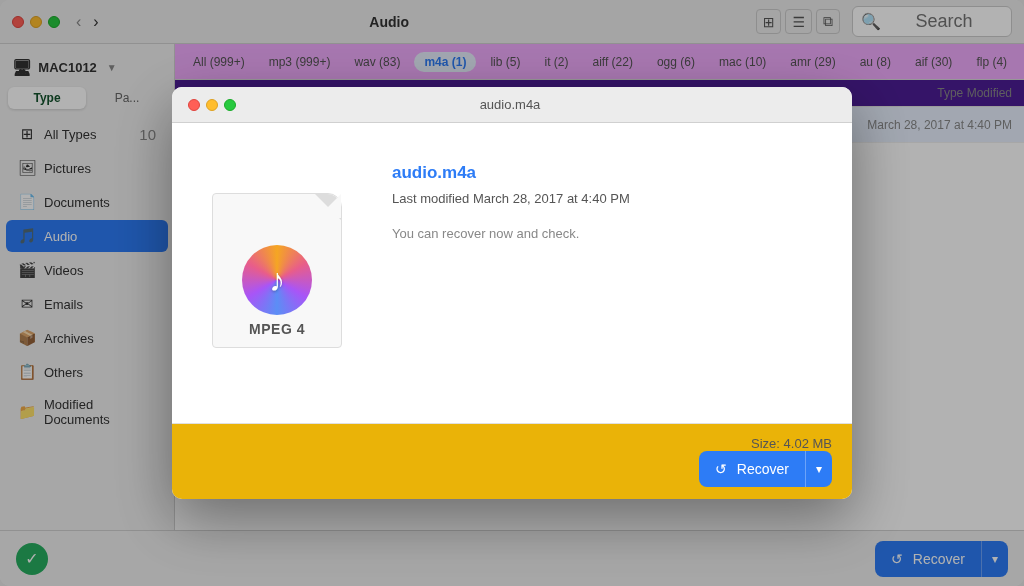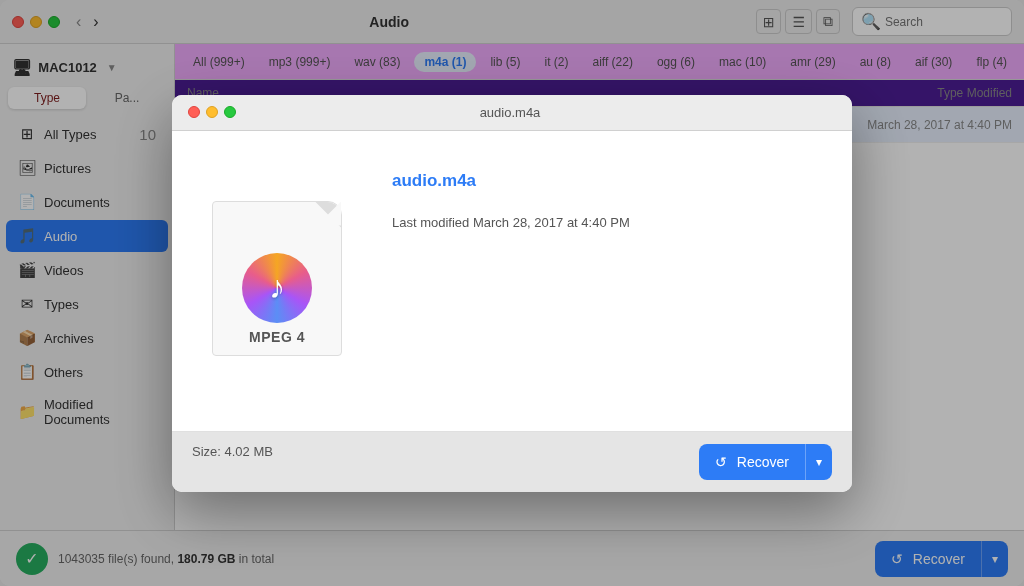--- a/index.html
+++ b/index.html
@@ -80,24 +80,25 @@
       border: 1px solid #ccc;
       border-radius: 6px;
       padding: 4px 8px;
       gap: 4px;
       width: 160px;
     }
 
     .search-bar input {
       border: none;
       outline: none;
-      font-size: 12px;
+      font-size: 18px;
       color: #a16207;
       background: transparent;
       width: 100%;
+      text-align: center;
     }
 
     .view-buttons {
       display: flex;
       gap: 4px;
     }
     .view-btn {
       background: none;
       border: 1px solid #ccc;
       border-radius: 4px;
@@ -156,22 +157,22 @@
       flex: 1;
       text-align: center;
       padding: 4px 8px;
       border-radius: 6px;
       font-size: 12px;
       cursor: pointer;
       color: #666;
     }
     .filter-tab.active {
       background: white;
-      color: #7f1d1d;
-      font-weight: 400;
+      color: #14532d;
+      font-weight: 700;
       box-shadow: 0 1px 3px rgba(0,0,0,0.15);
     }
 
     .sidebar-item {
       display: flex;
       align-items: center;
       padding: 7px 12px;
       gap: 8px;
       font-size: 13px;
       color: #333;
@@ -486,36 +487,36 @@
     .file-size-modal {
       font-size: 14px;
       color: #555;
       margin-bottom: 6px;
     }
 
     .file-modified {
       font-size: 13px;
       color: #555;
       margin-bottom: 20px;
-      margin-top: 16px;
     }
 
     .file-hint {
       font-size: 13px;
       color: #888;
     }
 
     
     .modal-footer {
       padding: 12px 20px;
-      background: #e5e5e5;
+      background: #eab308;
       border-top: 1px solid #e0e0e0;
       display: flex;
-      align-items: flex-start;
+      align-items: flex-end;
       justify-content: space-between;
+      flex-direction: column;
     }
 
     .modal-size-text {
       font-size: 13px;
       color: #555;
     }
 
     .modal-recover-button {
       display: flex;
       align-items: center;
@@ -592,21 +593,21 @@
       <div class="sidebar-item active">
         <span class="item-icon">🎵</span>
         <span>Audio</span>
       </div>
       <div class="sidebar-item">
         <span class="item-icon">🎬</span>
         <span>Videos</span>
       </div>
       <div class="sidebar-item">
         <span class="item-icon">✉</span>
-        <span>Types</span>
+        <span>Emails</span>
       </div>
       <div class="sidebar-item">
         <span class="item-icon">📦</span>
         <span>Archives</span>
       </div>
       <div class="sidebar-item">
         <span class="item-icon">📋</span>
         <span>Others</span>
       </div>
       <div class="sidebar-item">
@@ -645,23 +646,20 @@
         </div>
       </div>
 
     </div>
   </div>
 
   <div class="status-bar">
     <div class="status-info">
       <div class="status-icon">✓</div>
       <div class="status-text-block">
-        <span class="status-subtitle">
-          <span>1043035 file(s) found, </span><strong>180.79 GB</strong><span> in total</span>
-        </span>
       </div>
     </div>
     <button class="recover-button-main">
       <span class="recover-btn-text">
         <span class="refresh-icon">↺</span>
         <span>Recover</span>
       </span>
       <span class="recover-btn-divider"></span>
       <span class="recover-btn-arrow">▾</span>
     </button>
@@ -692,20 +690,21 @@
               <span class="music-note">♪</span>
             </div>
             <span class="doc-label">MPEG 4</span>
           </div>
         </div>
       </div>
 
       <div class="file-info-area">
         <div class="file-name-modal">audio.m4a</div>
         <div class="file-modified">Last modified March 28, 2017 at 4:40 PM</div>
+        <div class="file-hint">You can recover now and check.</div>
       </div>
 
     </div>
 
     <div class="modal-footer">
       <span class="modal-size-text">Size: 4.02 MB</span>
       <button class="modal-recover-button">
         <span class="recover-btn-text">
           <span class="refresh-icon">↺</span>
           <span>Recover</span>

